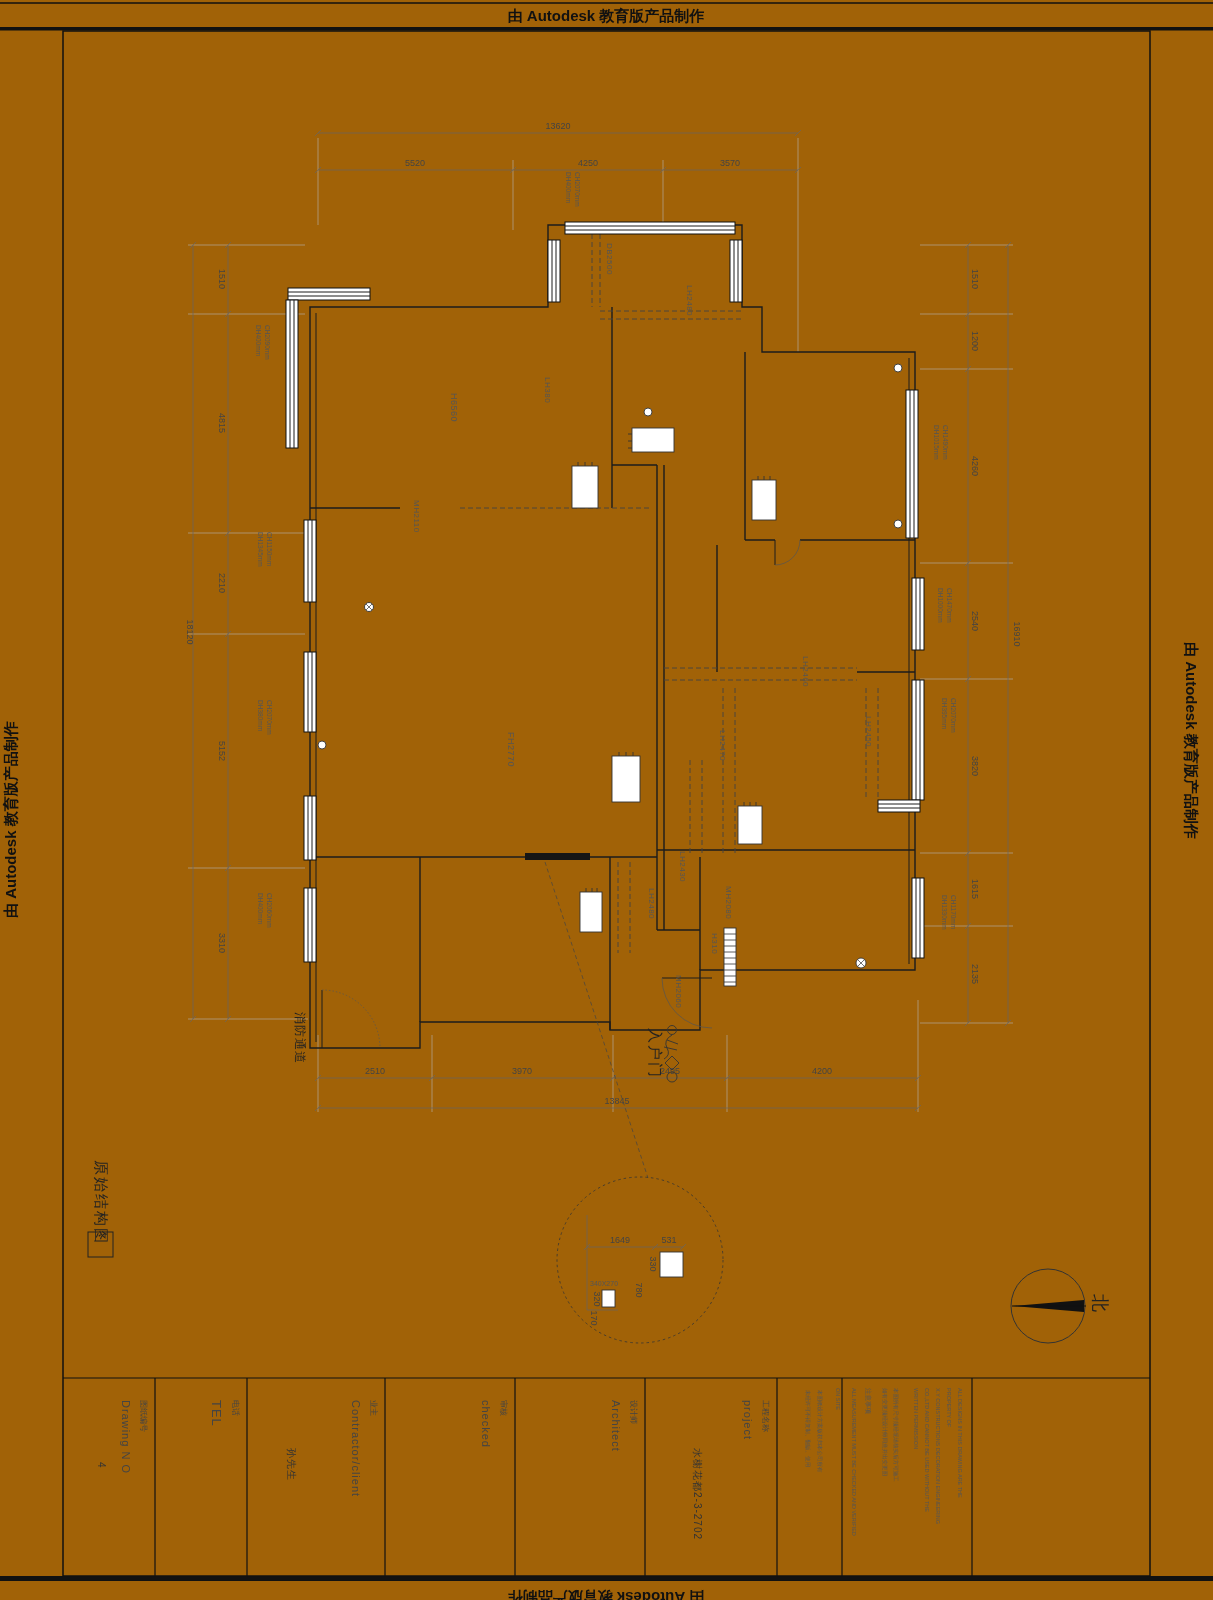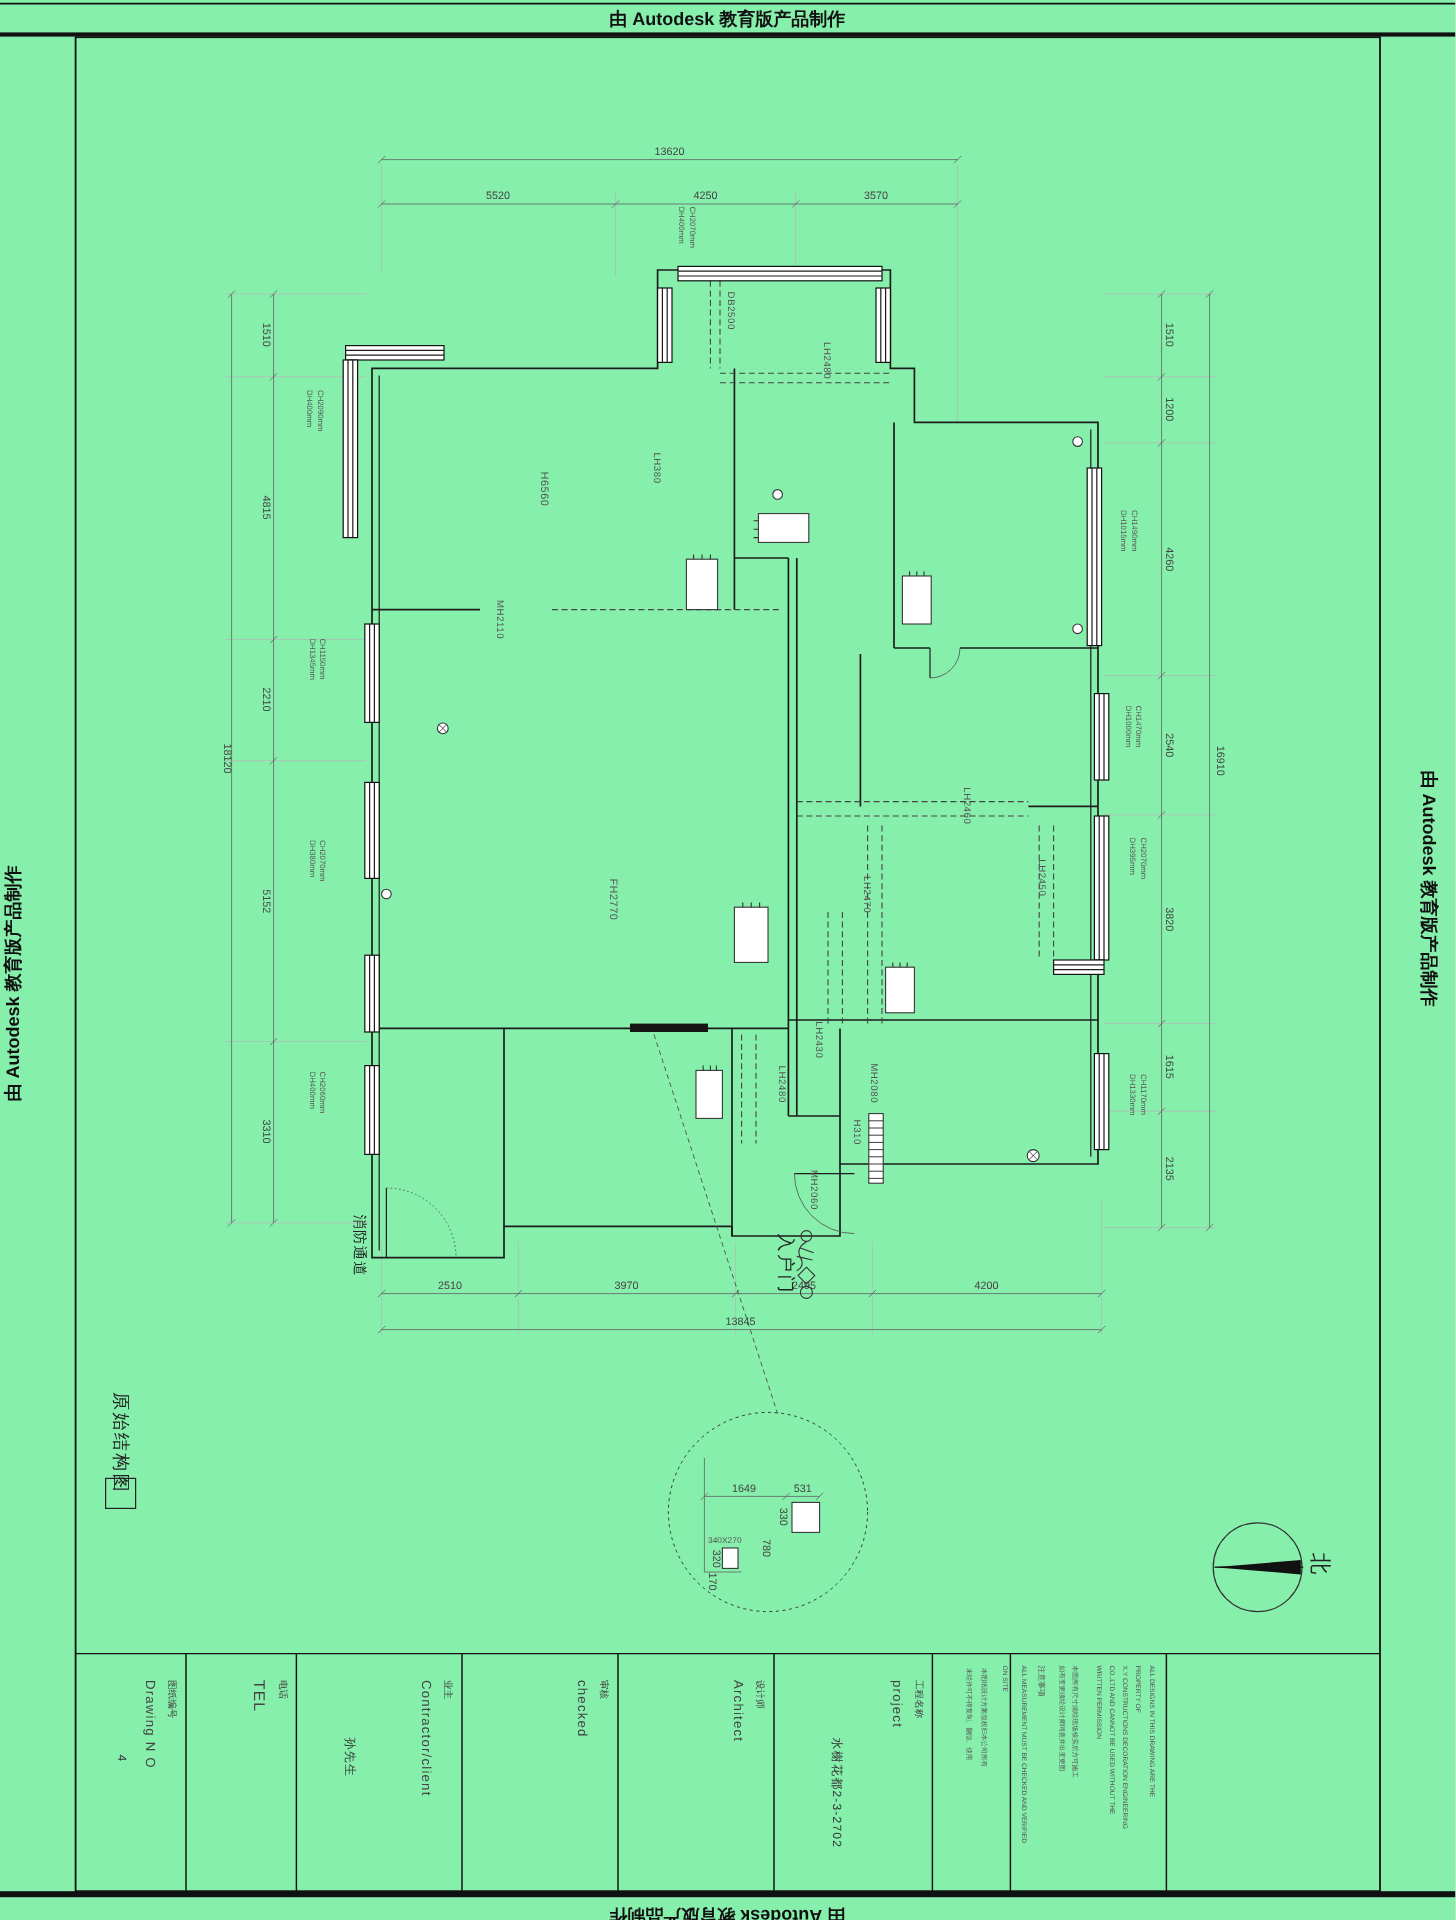--- a/index.html
+++ b/index.html
@@ -1,16 +1,16 @@
 <!DOCTYPE html>
 <html><head>
 <meta charset="utf-8">
 <style>
   html,body{margin:0;padding:0;background:#e8e8e8;}
-  #page{position:relative;width:1213px;height:1600px;background:#86efac;overflow:hidden;
+  #page{position:relative;width:1213px;height:1600px;background:#a16207;overflow:hidden;
         font-family:"Liberation Sans",sans-serif;}
   svg{position:absolute;left:0;top:0;}
   text{font-family:"Liberation Sans",sans-serif;fill:#333;}
   .wm{font-size:15px;font-weight:bold;fill:#111;}
   .dim{font-size:9px;fill:#444;}
   .dimt{font-size:9px;fill:#444;}
   .wl{font-size:6.5px;fill:#555;}
   .rl{font-size:8px;fill:#555;letter-spacing:.5px;}
   .rlb{font-size:9px;fill:#555;letter-spacing:.5px;}
   .cnbig{font-size:15px;fill:#222;letter-spacing:2px;}

